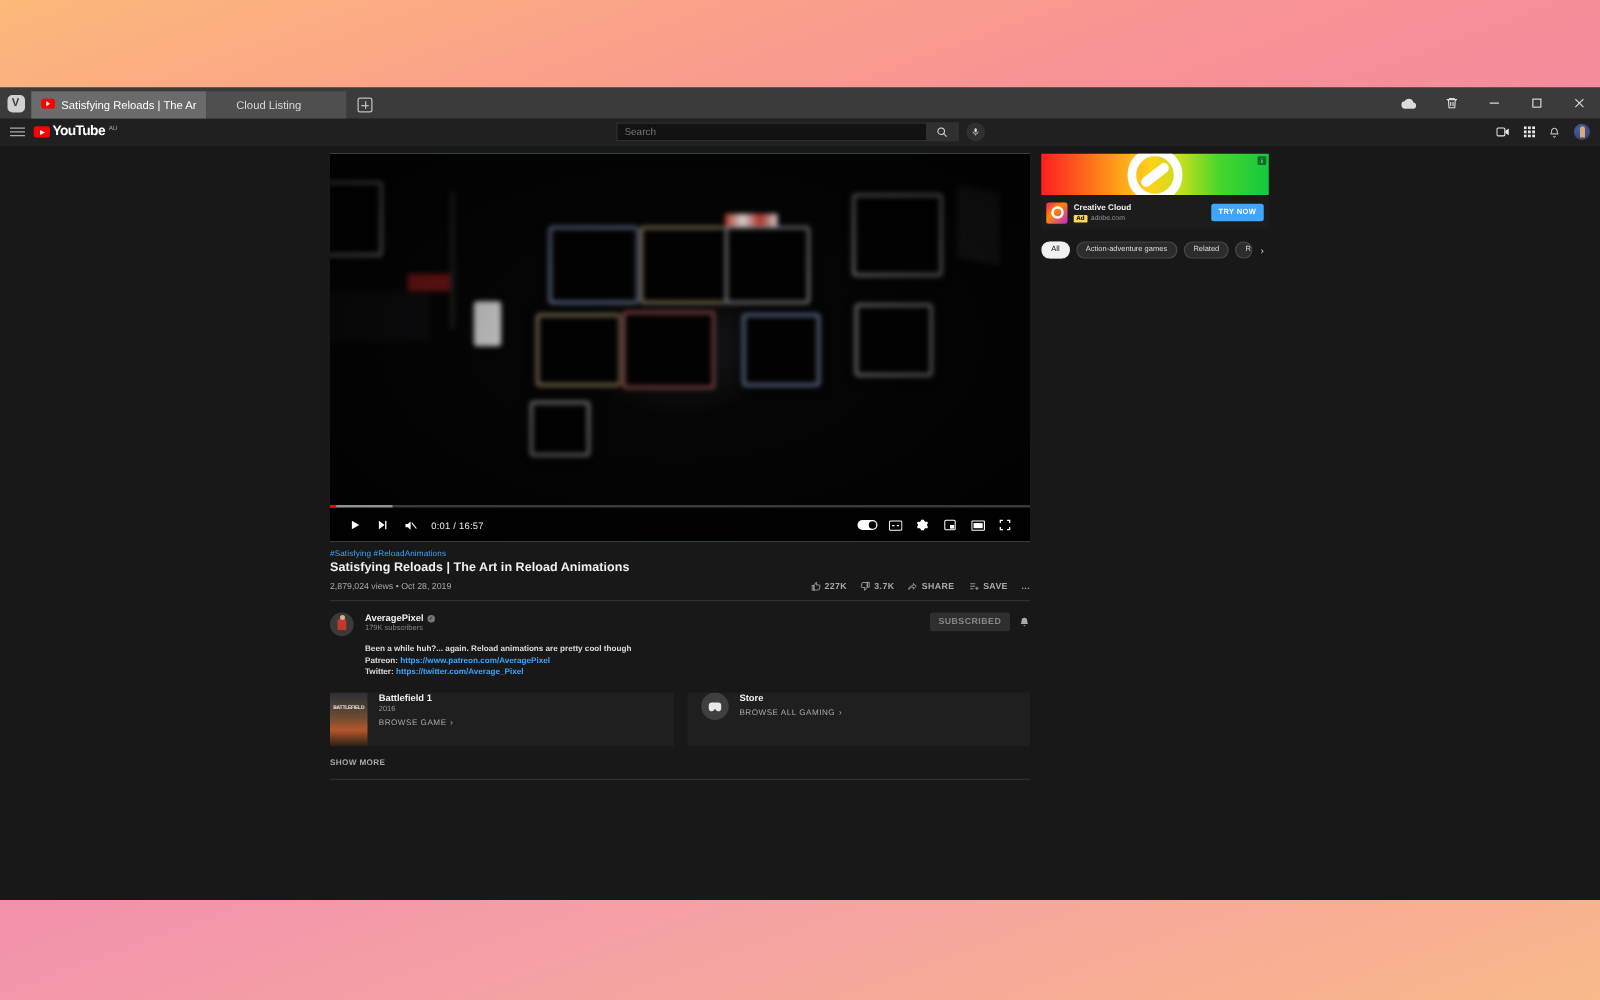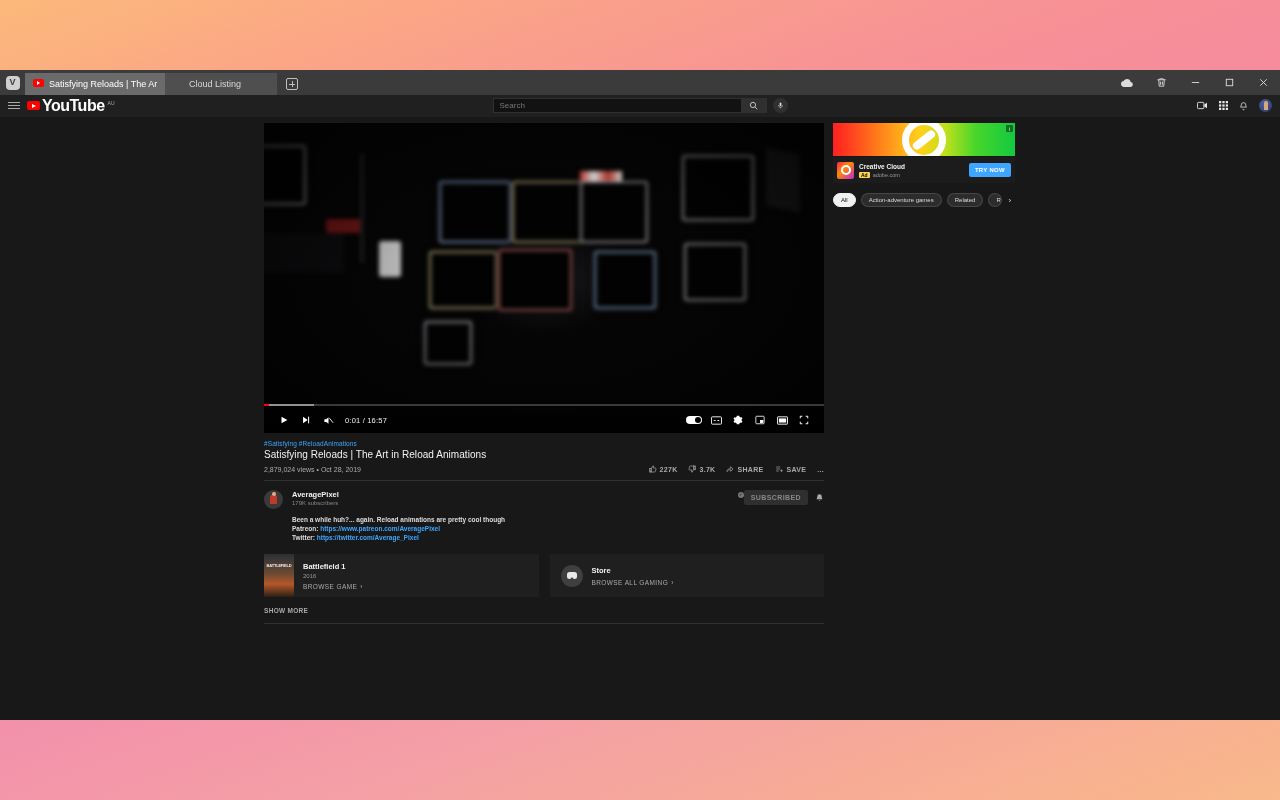--- a/index.html
+++ b/index.html
@@ -127,21 +127,21 @@
     display: flex; align-items: center; justify-content: center;
     margin-top: 1px;
   }
   .yt-play:after {
     content: ""; width: 0; height: 0;
     border-left: 4px solid #fff;
     border-top: 2.5px solid transparent;
     border-bottom: 2.5px solid transparent;
     margin-left: 1px;
   }
-  .yt-word { font-size: 16px; font-weight: bold; color: #fff; letter-spacing: -0.5px; line-height: 11px; }
+  .yt-word { font-size: 11px; font-weight: bold; color: #fff; letter-spacing: -0.5px; line-height: 11px; }
   .yt-cc { font-size: 5px; color: #aaa; line-height: 6px; margin-left: 1px; }
   .mh-center {
     position: absolute; left: 0; right: 0;
     display: flex; justify-content: center; align-items: flex-start; gap: 6px;
     pointer-events: none;
   }
   .search-wrap { display: flex; align-items: center; pointer-events: auto; }
   .search-box {
     width: 248px; height: 15px;
     background: #121212;
@@ -262,21 +262,21 @@
   .toggle-pill {
     width: 16px; height: 8px; border-radius: 5px;
     background: #fff;
     display: flex; align-items: center; justify-content: flex-end;
     padding: 1px;
   }
   .toggle-pill .knob { width: 6px; height: 6px; border-radius: 50%; background: #000; }
 
   
   .hashtags { font-size: 6.5px; color: #3ea6ff; margin-top: 7px; letter-spacing: 0.1px; }
-  .vtitle { font-size: 10px; color: #f1f1f1; margin-top: 2px; font-weight: 400; letter-spacing: 0.05px; }
+  .vtitle { font-size: 10px; color: #f1f1f1; margin-top: 2px; font-weight: 700; letter-spacing: 0.05px; }
   .metarow {
     display: flex; align-items: center;
     margin-top: 5px;
     border-bottom: 1px solid #303030;
     padding-bottom: 7px;
   }
   .views { font-size: 7px; color: #aaa; }
   .actions { margin-left: auto; display: flex; align-items: center; gap: 11px; }
   .act {
     display: flex; align-items: center; gap: 3px;
@@ -298,21 +298,21 @@
     width: 7px; height: 9px;
     background: #c0392b; border-radius: 2px 2px 0 0;
   }
   .chan-avatar .head {
     position: absolute; left: 7.5px; top: 2px;
     width: 4px; height: 4px; border-radius: 50%; background: #e0b088;
   }
   .chan-meta { margin-left: 9px; flex: 1 1 auto; }
   .chan-name {
     font-size: 7.5px; color: #f1f1f1; font-weight: bold;
-    display: flex; align-items: center; gap: 3px; justify-content: space-between;
+    display: flex; align-items: center; gap: 3px;
   }
   .verified {
     width: 6px; height: 6px; border-radius: 50%;
     background: #777; display: inline-flex; align-items: center; justify-content: center;
     font-size: 4px; color: #181818;
   }
   .chan-subs { font-size: 6px; color: #888; margin-top: 1px; }
   .chan-right { margin-left: auto; display: flex; align-items: center; gap: 7px; flex: 0 0 auto; }
   .sub-btn {
     background: #2f2f2f; color: #888;
@@ -327,21 +327,21 @@
   .desc-line { font-size: 6.5px; color: #ddd; line-height: 9px; font-weight: bold; }
   .desc-line a { color: #3ea6ff; text-decoration: none; font-weight: bold; }
   .lbl { color: #ddd; }
 
   
   .cards { display: flex; gap: 11px; margin-top: 12px; }
   .card {
     flex: 1 1 0;
     background: #1f1f1f;
     height: 43px;
-    display: flex; align-items: center;
+    display: flex; align-items: flex-start;
     padding: 0 0 0 0;
     overflow: hidden;
   }
   .card-thumb {
     width: 30px; height: 43px; flex: 0 0 auto;
     background: linear-gradient(180deg,#2b2f36 0%,#6b4a32 45%,#b4572a 70%,#2a2016 100%);
     position: relative;
   }
   .card-thumb .bf {
     position: absolute; left: 2px; right: 2px; top: 9px;

